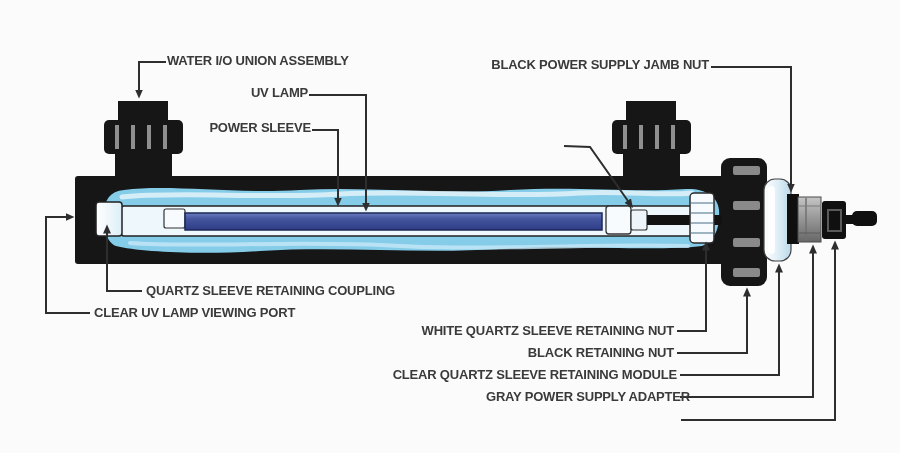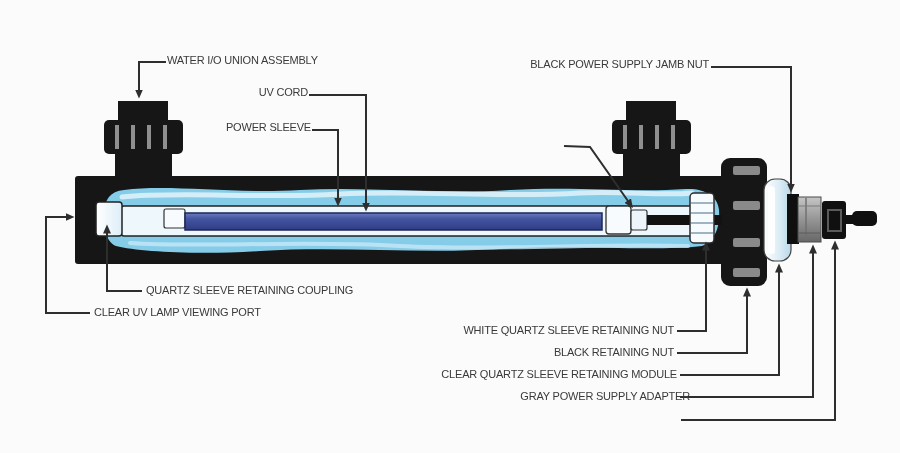--- a/index.html
+++ b/index.html
@@ -6,22 +6,22 @@
   .stage{
     position:relative;
     width:900px;height:453px;
     background:#fbfbfb;
     overflow:hidden;
     font-family:"Liberation Sans","DejaVu Sans",sans-serif;
   }
   .stage svg{position:absolute;left:0;top:0;}
   .lbl{
     position:absolute;
-    font-size:11px;
-    font-weight:normal;
+    font-size:13px;
+    font-weight:bold;
     letter-spacing:-0.2px;
     color:#3a3a3a;
     white-space:nowrap;
     line-height:13px;
   }
   .lbl.r{text-align:center;}
 </style>
 </head>
 <body>
 
@@ -164,21 +164,21 @@
       <polyline points="677,331 706,331 706,250" marker-end="url(#arr)"></polyline>
       <polyline points="677,353 747,353 747,296" marker-end="url(#arr)"></polyline>
       <polyline points="680,375 779,375 779,272" marker-end="url(#arr)"></polyline>
       <polyline points="680,397 813,397 813,253" marker-end="url(#arr)"></polyline>
       <polyline points="681,420 835,420 835,249" marker-end="url(#arr)"></polyline>
     </g>
   </svg>
 
   <div class="lbl" style="left:167px;top:54px">WATER I/O UNION ASSEMBLY</div>
 
-  <div class="lbl r" style="right:592px;top:86px">UV CORD</div>
+  <div class="lbl r" style="right:592px;top:86px">UV LAMP</div>
 
   <div class="lbl r" style="right:589px;top:121px">POWER SLEEVE</div>
 
   <div class="lbl r" style="right:191px;top:58px">BLACK POWER SUPPLY JAMB NUT</div>
 
 
   <div class="lbl" style="left:146px;top:284px">QUARTZ SLEEVE RETAINING COUPLING</div>
 
   <div class="lbl" style="left:94px;top:306px">CLEAR UV LAMP VIEWING PORT</div>
 

